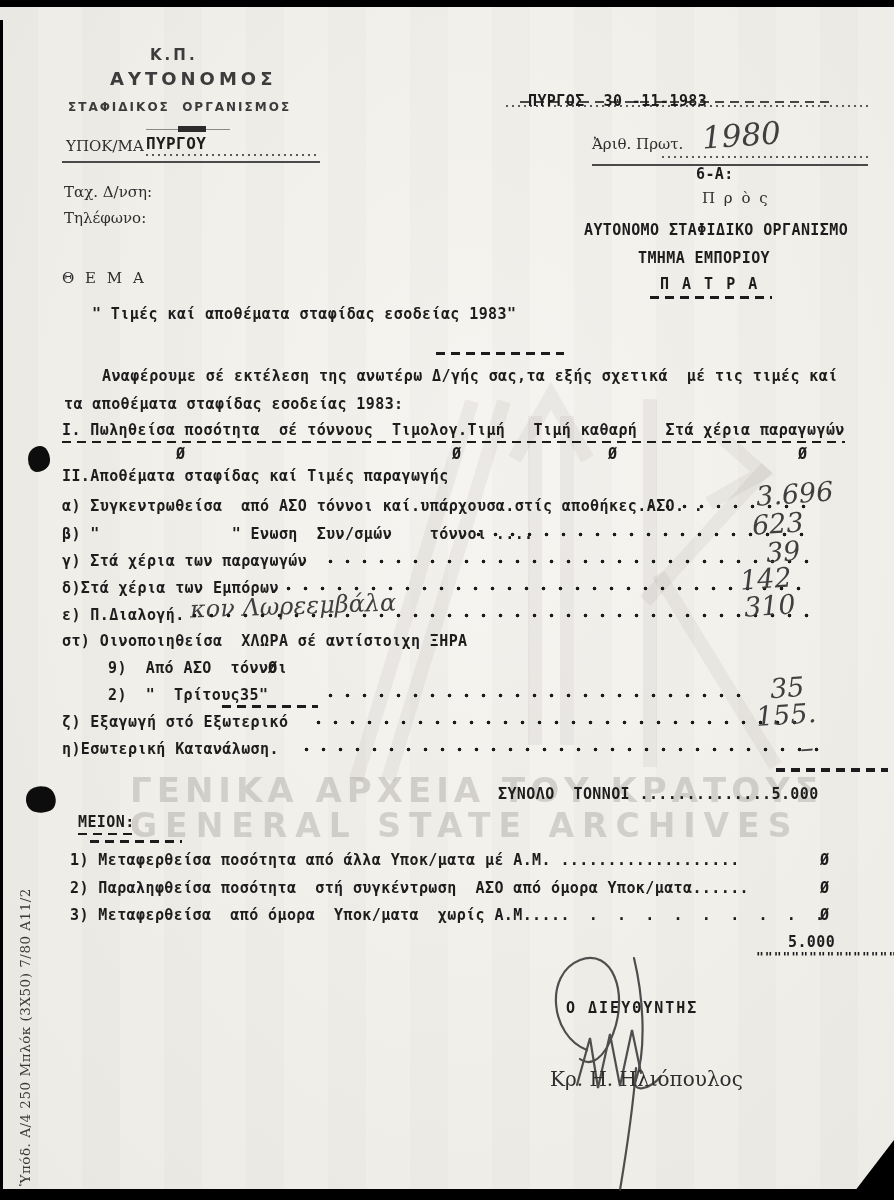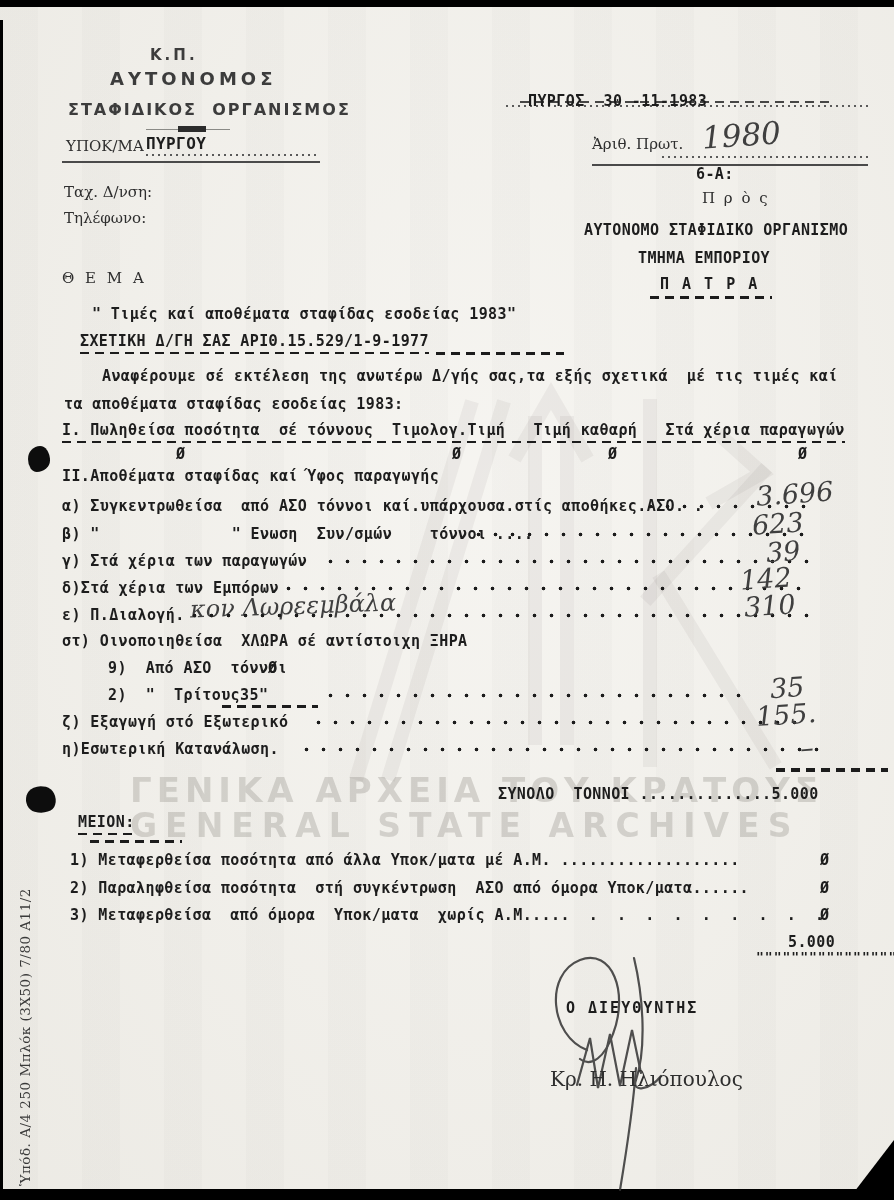--- a/index.html
+++ b/index.html
@@ -57,21 +57,21 @@
       <path d="M332,202 L442,382"></path>
       <path d="M393,60 L432,95 L385,122"></path>
     </g>
   </svg>
 
   <div class="wm" style="left:130px;top:770px;width:660px;font-size:34px;letter-spacing:5px;">ΓΕΝΙΚΑ ΑΡΧΕΙΑ ΤΟΥ ΚΡΑΤΟΥΣ</div>
   <div class="wm" style="left:130px;top:806px;width:660px;font-size:33px;letter-spacing:8px;">GENERAL STATE ARCHIVES</div>
 
   <div class="sanshead" style="left:150px;top:46px;font-size:15px;letter-spacing:3px;">Κ.Π.</div>
   <div class="sanshead" style="left:110px;top:68px;font-size:18px;letter-spacing:4px;">ΑΥΤΟΝΟΜΟΣ</div>
-  <div class="sanshead" style="left:68px;top:100px;font-size:16px;letter-spacing:2px;">ΣΤΑΦΙΔΙΚΟΣ  ΟΡΓΑΝΙΣΜΟΣ</div>
+  <div class="sanshead" style="left:68px;top:100px;font-size:12px;letter-spacing:2px;">ΣΤΑΦΙΔΙΚΟΣ  ΟΡΓΑΝΙΣΜΟΣ</div>
   <div class="abs" style="left:146px;top:129px;width:84px;height:1px;background:#8a8a86;"></div>
   <div class="abs" style="left:178px;top:126px;width:28px;height:6px;background:#2b2b2b;"></div>
 
   <div class="serif" style="left:66px;top:138px;">ΥΠΟΚ/ΜΑ</div>
   <div class="typed" style="left:146px;top:135px;font-size:16px;">ΠΥΡΓΟΥ</div>
   <div class="dotted-rule" style="left:146px;top:154px;width:172px;"></div>
   <div class="solid-rule" style="left:62px;top:161px;width:258px;"></div>
 
   <div class="serif" style="left:64px;top:184px;">Ταχ. Δ/νση:</div>
   <div class="serif" style="left:64px;top:210px;">Τηλέφωνο:</div>
@@ -87,33 +87,32 @@
   <div class="typed" style="left:696px;top:166px;">6-Α:</div>
 
   <div class="serif" style="left:702px;top:190px;letter-spacing:2px;">Π ρ ὸ ς</div>
   <div class="typed" style="left:584px;top:222px;">ΑΥΤΟΝΟΜΟ ΣΤΑΦΙΔΙΚΟ ΟΡΓΑΝΙΣΜΟ</div>
   <div class="typed" style="left:638px;top:250px;">ΤΜΗΜΑ ΕΜΠΟΡΙΟΥ</div>
   <div class="typed" style="left:660px;top:276px;letter-spacing:2px;">Π Α Τ Ρ Α</div>
   <div class="dashline" style="left:650px;top:296px;width:122px;"></div>
 
   <div class="serif" style="left:62px;top:270px;letter-spacing:3px;">Θ Ε Μ Α</div>
   <div class="typed" style="left:92px;top:306px;">" Τιμές καί αποθέματα σταφίδας εσοδείας 1983"</div>
-  <div class="typed dash-under" style="left:80px;top:333px;">ΣΧΕΤΙΚΗ Δ/ΓΗ ΣΑΣ ΑΡΙΘ.15.529/1-9-1977</div>
   <div class="dashline" style="left:436px;top:352px;width:128px;"></div>
 
   <div class="typed" style="left:102px;top:368px;font-weight:700;">Αναφέρουμε σέ εκτέλεση της ανωτέρω Δ/γής σας,τα εξής σχετικά  μέ τις τιμές καί</div>
   <div class="typed" style="left:64px;top:396px;">τα αποθέματα σταφίδας εσοδείας 1983:</div>
 
   <div class="typed dash-under" style="left:62px;top:422px;">Ι. Πωληθείσα ποσότητα  σέ τόννους  Τιμολογ.Τιμή   Τιμή καθαρή   Στά χέρια παραγωγών</div>
   <div class="typed" style="left:176px;top:446px;">Ø</div>
   <div class="typed" style="left:452px;top:446px;">Ø</div>
   <div class="typed" style="left:608px;top:446px;">Ø</div>
   <div class="typed" style="left:798px;top:446px;">Ø</div>
 
-  <div class="typed" style="left:62px;top:468px;">ΙΙ.Αποθέματα σταφίδας καί Ύφος παραγωγής</div>
+  <div class="typed" style="left:62px;top:468px;">ΙΙ.Αποθέματα σταφίδας καί Τιμές παραγωγής</div>
 
   <div class="typed" style="left:62px;top:498px;">α) Συγκεντρωθείσα  από ΑΣΟ τόννοι καί.υπάρχουσα.στίς αποθήκες.ΑΣΟ. .</div>
   <div class="dots" style="left:642px;top:502px;width:170px;"></div>
   <div class="hand" style="left:756px;top:480px;">3.696</div>
 
   <div class="typed" style="left:62px;top:526px;">β) "              " Ενωση  Συν/σμών    τόννοι ....</div>
   <div class="dots" style="left:470px;top:530px;width:342px;"></div>
   <div class="hand" style="left:752px;top:510px;">623</div>
 
   <div class="typed" style="left:62px;top:553px;">γ) Στά χέρια των παραγωγών</div>

